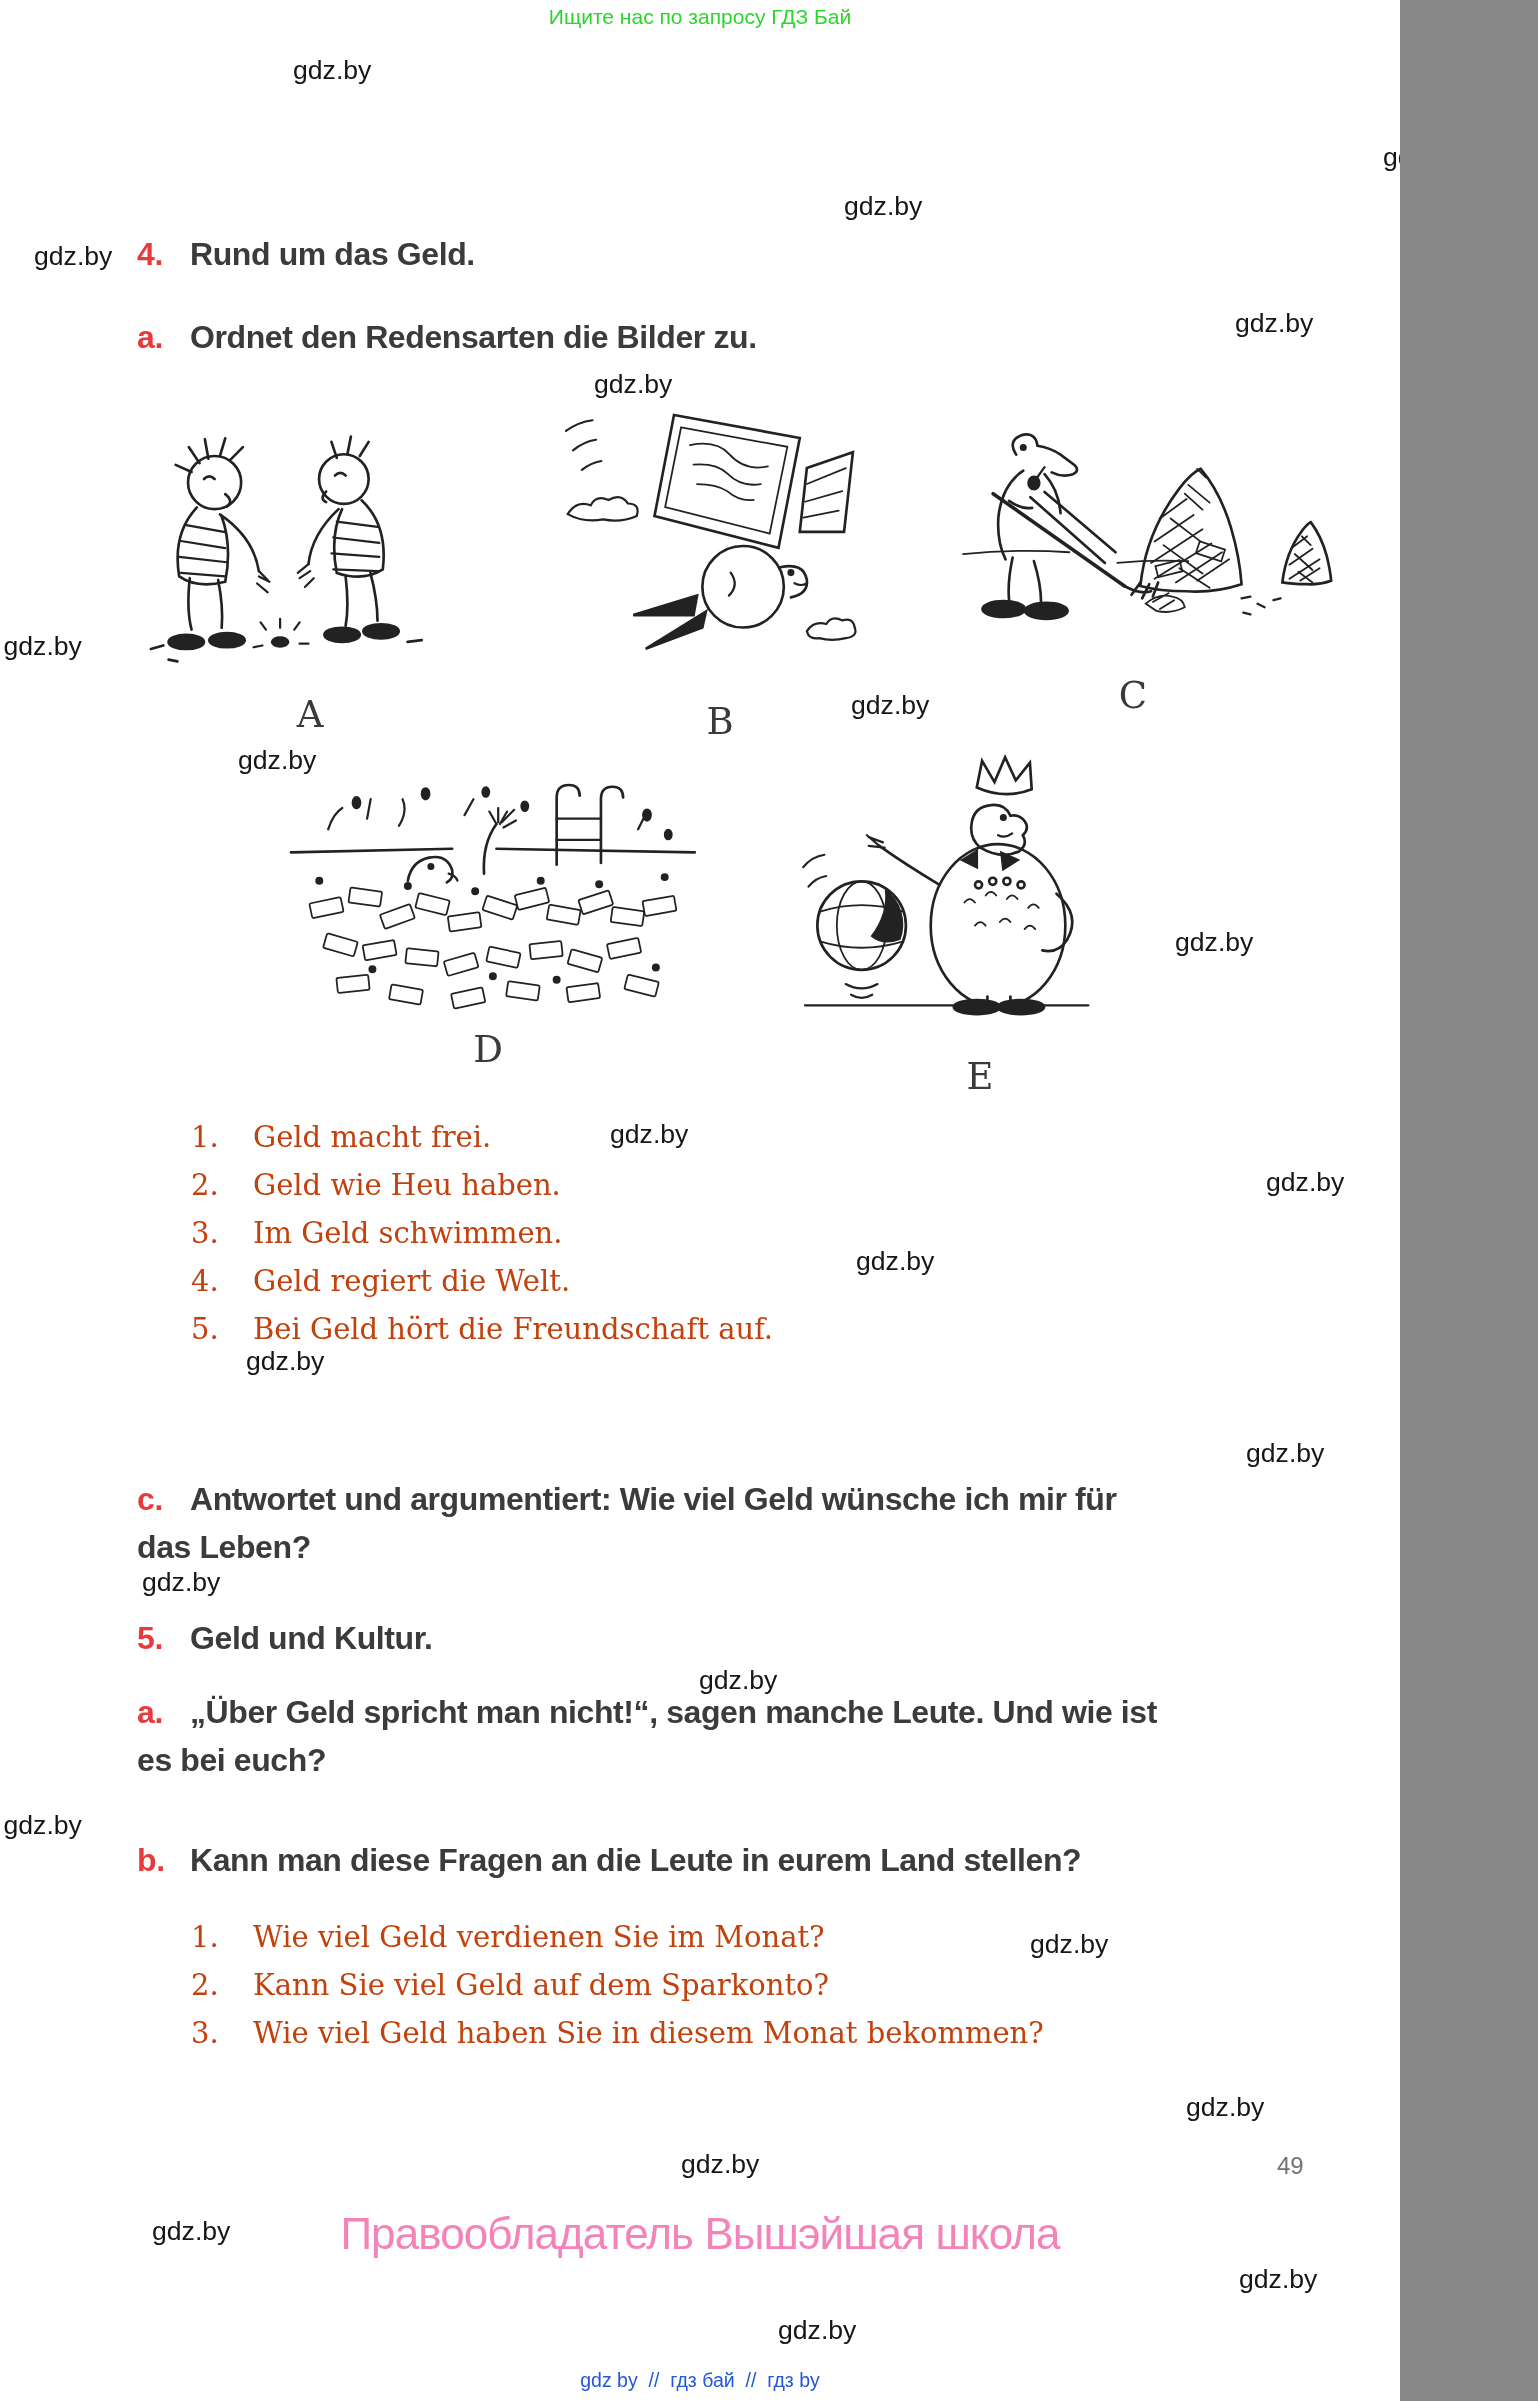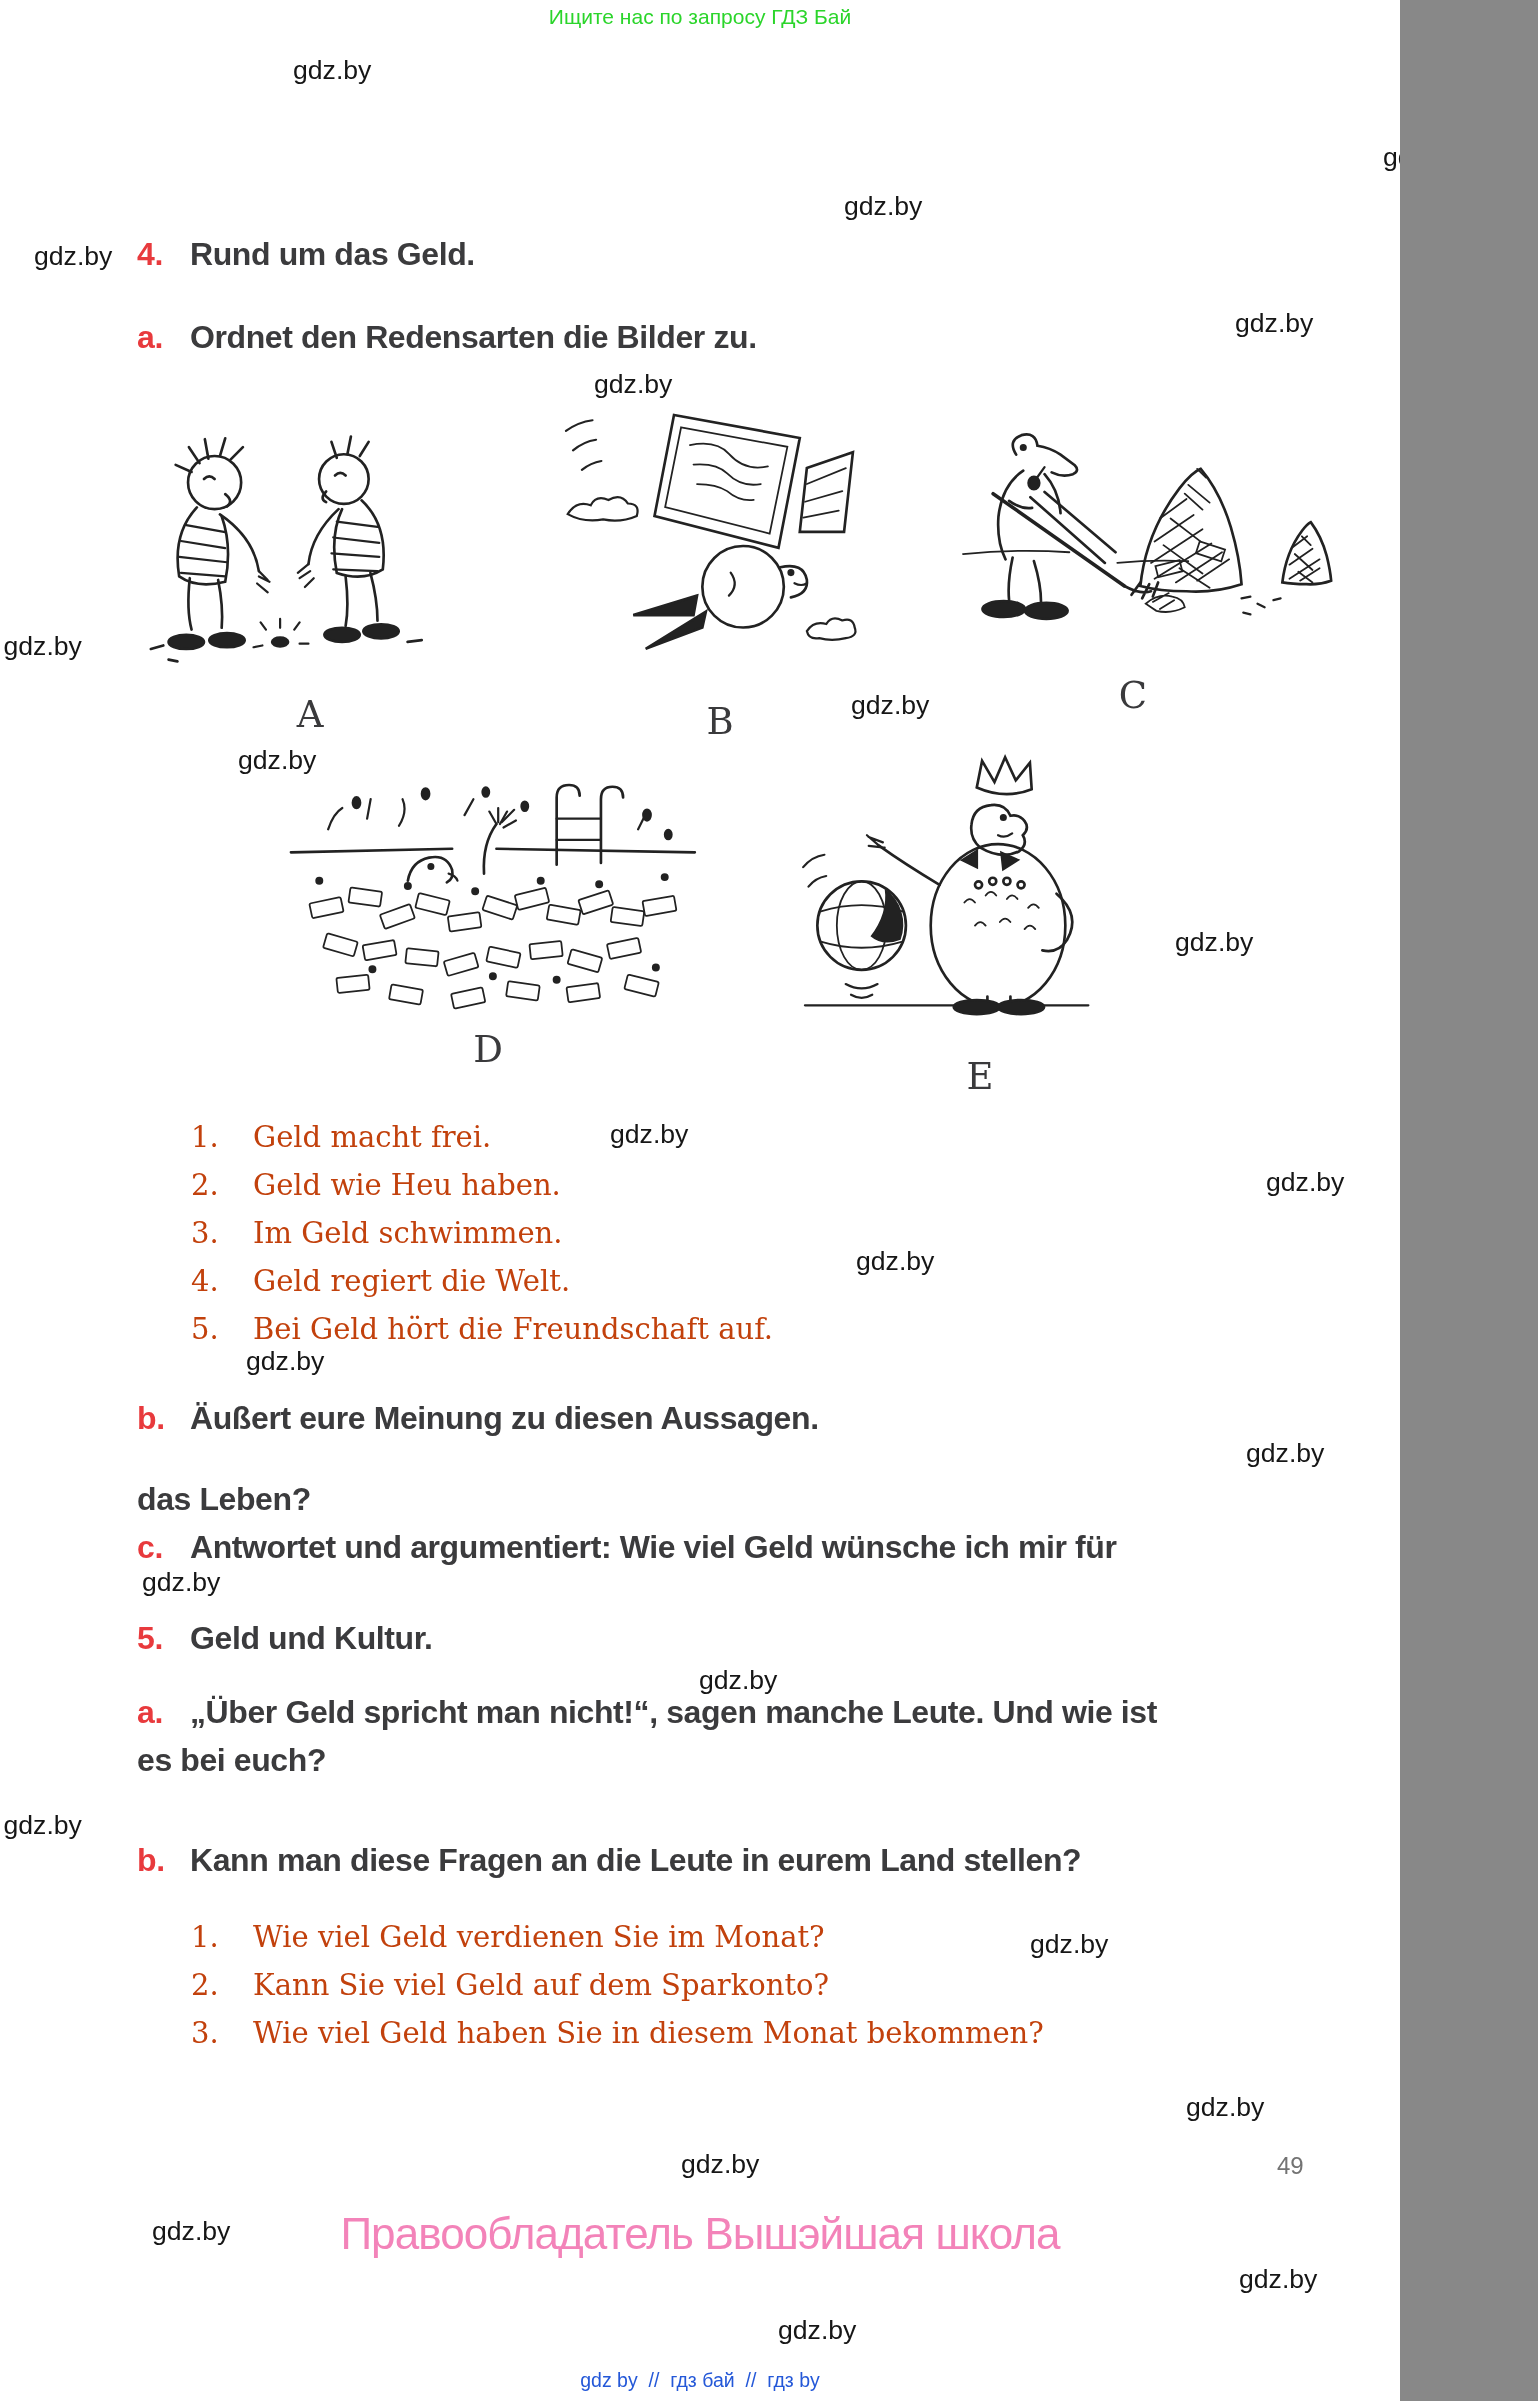--- a/index.html
+++ b/index.html
@@ -260,27 +260,24 @@
   <div class="figlabel" style="left:980px;top:1055px">E</div>
 
   <div class="slist" style="left:191px;top:1113px">
     <div><span class="snum">1.</span><span>Geld macht frei.</span></div>
     <div><span class="snum">2.</span><span>Geld wie Heu haben.</span></div>
     <div><span class="snum">3.</span><span>Im Geld schwimmen.</span></div>
     <div><span class="snum">4.</span><span>Geld regiert die Welt.</span></div>
     <div><span class="snum">5.</span><span>Bei Geld hört die Freundschaft auf.</span></div>
   </div>
 
-  <div class="sec" style="left:137px;top:1402px">
-    <span class="lt">b.</span><span>Äußert eure Meinung zu diesen Aussagen.</span>
-  </div>
 
   <div class="sec2" style="left:137px;top:1475px">
+    <div><span class="lt">c.</span><span>Antwortet und argumentiert: Wie viel Geld wünsche ich mir für</span></div>
     <div>das Leben?</div>
-    <div><span class="lt">c.</span><span>Antwortet und argumentiert: Wie viel Geld wünsche ich mir für</span></div>
   </div>
 
   <div class="sec" style="left:137px;top:1622px">
     <span class="lt">5.</span><span>Geld und Kultur.</span>
   </div>
 
   <div class="sec2" style="left:137px;top:1688px">
     <div><span class="lt">a.</span><span>„Über Geld spricht man nicht!“, sagen manche Leute. Und wie ist</span></div>
     <div>es bei euch?</div>
   </div>

